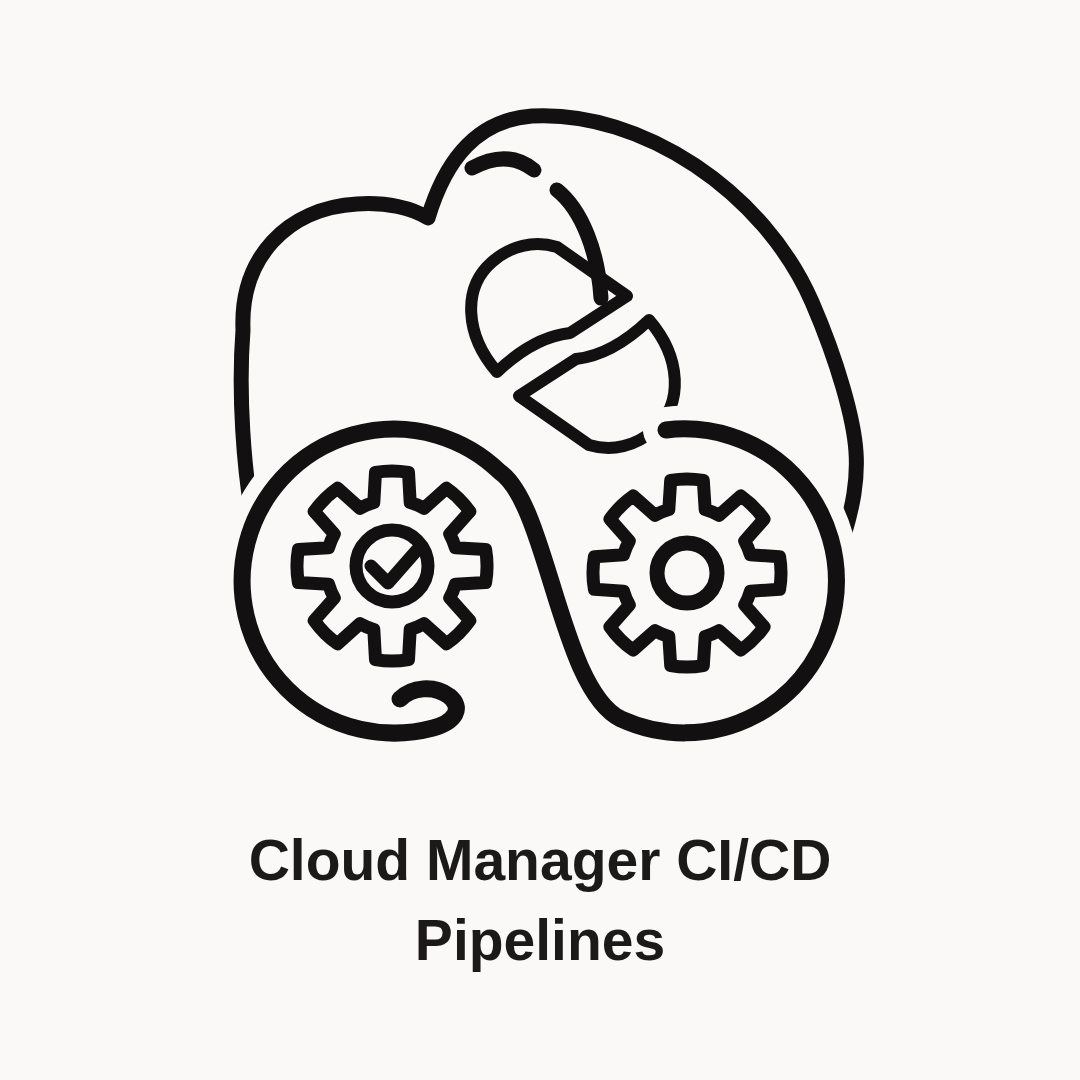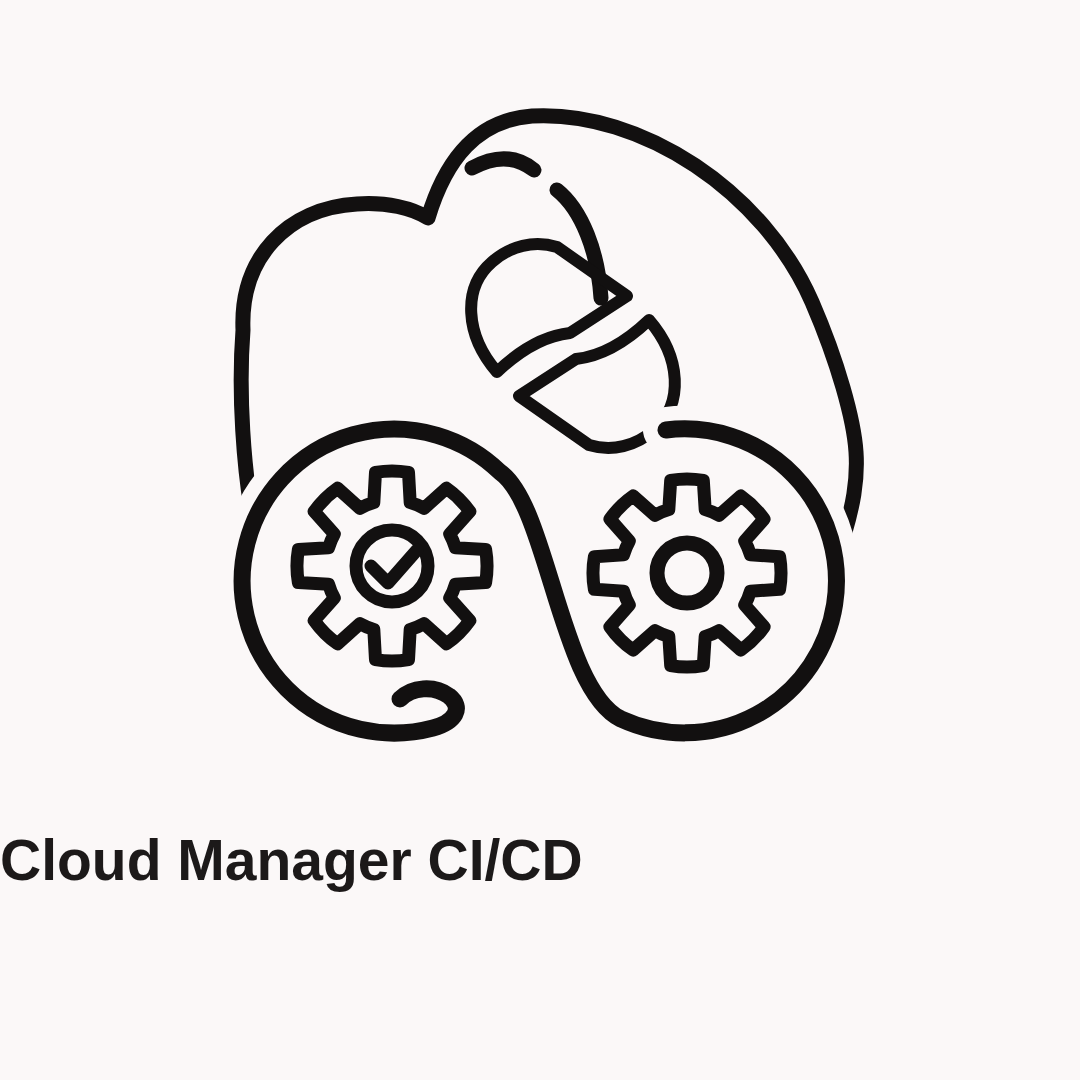--- a/index.html
+++ b/index.html
@@ -17,20 +17,21 @@
     stroke-linecap: round;
     stroke-linejoin: round;
   }
   .casing { stroke: var(--background, #FBF8F8) !important; }
   .filled { fill: var(--background, #FBF8F8); }
   .caption {
     position: absolute;
     left: 0; top: 820px;
     width: 1080px;
     margin: 0;
+    text-align: center;
     color: var(--text, #1C1919);
     font-size: 57px;
     font-weight: 700;
     line-height: 80px;
     letter-spacing: 0px;
   }
   .caption span { display: block; white-space: nowrap; }
 </style>
 </head>
 <body>
@@ -84,14 +85,15 @@
     </g>
 
     <g>
       <path class="filled" stroke-width="13" d="M 668.8 509.6 L 670.7 480.4 A 94 94 0 0 1 703.3 480.4 L 705.2 509.6 A 66 66 0 0 1 719.0 515.3 L 740.9 496.0 A 94 94 0 0 1 764.0 519.1 L 744.7 541.0 A 66 66 0 0 1 750.4 554.8 L 779.6 556.7 A 94 94 0 0 1 779.6 589.3 L 750.4 591.2 A 66 66 0 0 1 744.7 605.0 L 764.0 626.9 A 94 94 0 0 1 740.9 650.0 L 719.0 630.7 A 66 66 0 0 1 705.2 636.4 L 703.3 665.6 A 94 94 0 0 1 670.7 665.6 L 668.8 636.4 A 66 66 0 0 1 655.0 630.7 L 633.1 650.0 A 94 94 0 0 1 610.0 626.9 L 629.3 605.0 A 66 66 0 0 1 623.6 591.2 L 594.4 589.3 A 94 94 0 0 1 594.4 556.7 L 623.6 554.8 A 66 66 0 0 1 629.3 541.0 L 610.0 519.1 A 94 94 0 0 1 633.1 496.0 L 655.0 515.3 A 66 66 0 0 1 668.8 509.6 Z"></path>
       <circle cx="687" cy="573" r="30" stroke-width="15"></circle>
     </g>
   </svg>
 
   <h1 class="caption">
     <span>Cloud Manager CI/CD</span>
+    <span>Pipelines</span>
   </h1>
 </div>
 
 </body></html>

